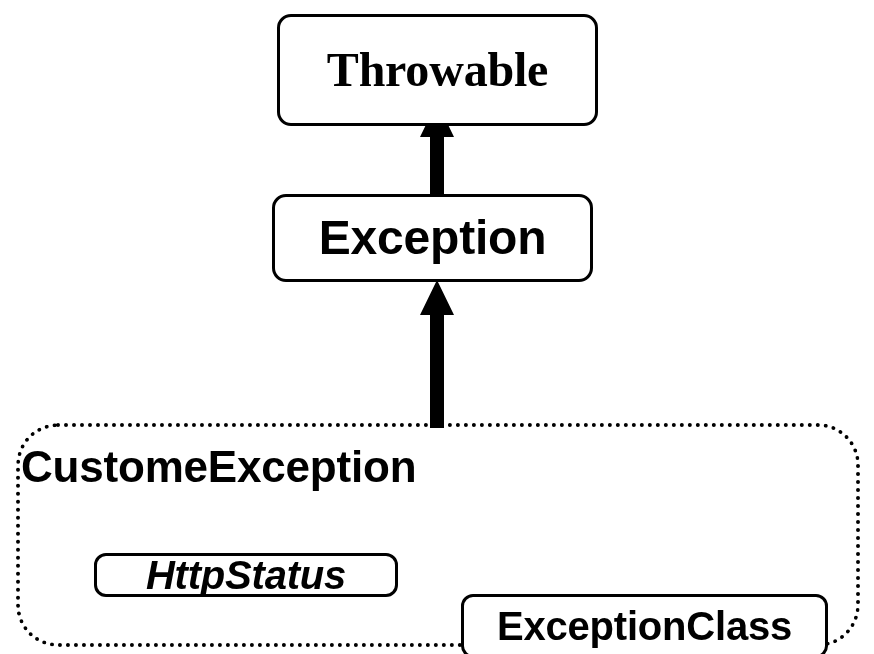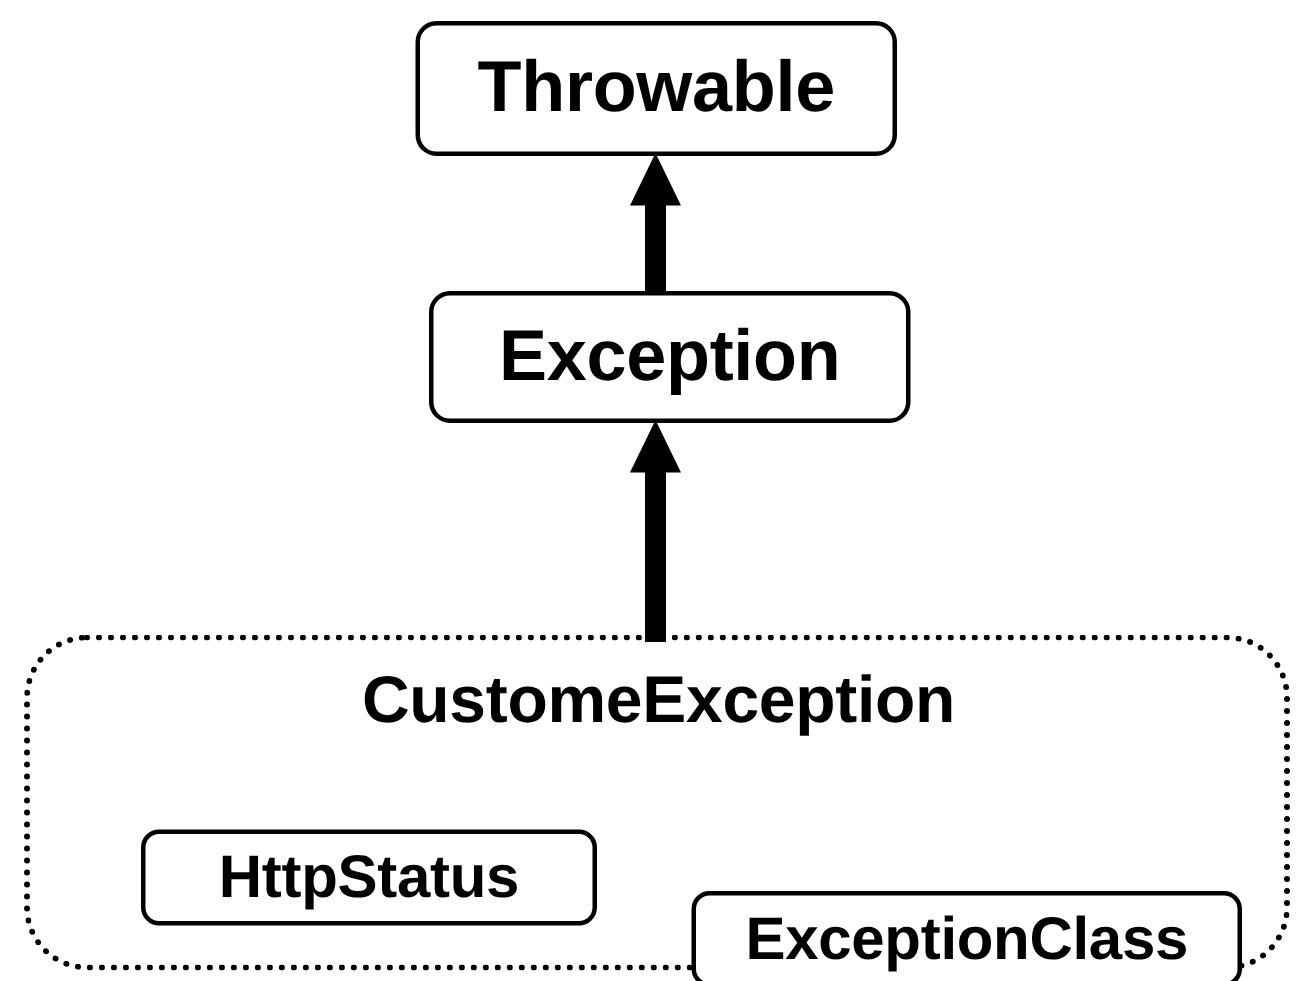--- a/index.html
+++ b/index.html
@@ -40,26 +40,27 @@
     font-weight: bold;
     line-height: 1;
     white-space: nowrap;
     letter-spacing: -0.2px;
   }
 
   #box-throwable {
     left: 277px;
     top: 14px;
     width: 321px;
-    height: 90px;
+    height: 112px;
+    font-family: Liberation Serif, serif;
   }
   #box-throwable .box-label { font-size: 48px; }
 
   #box-exception {
-    left: 286px;
+    left: 272px;
     top: 194px;
     width: 321px;
     height: 88px;
   }
   #box-exception .box-label { font-size: 48px; }
 
   
   #group-customexception {
     position: absolute;
     box-sizing: border-box;
@@ -71,21 +72,21 @@
     border-radius: 42px;
     background: transparent;
     z-index: 2;
   }
 
   #group-title {
     position: absolute;
     left: 0;
     top: 18px;
     width: 100%;
-    text-align: center;
+    text-align: left;
     font-size: 44px;
     font-weight: bold;
     line-height: 1;
     white-space: nowrap;
     letter-spacing: -0.2px;
     
     transform: translateX(1px);
   }
 
   
@@ -104,21 +105,22 @@
     font-weight: bold;
     line-height: 1;
     white-space: nowrap;
     letter-spacing: -0.2px;
   }
 
   #box-httpstatus {
     left: 74px;   
     top: 126px;   
     width: 304px;
-    height: 64px;
+    height: 44px;
+    font-style: italic;
   }
 
   #box-exceptionclass {
     left: 441px;  
     top: 126px;
     width: 367px;
     height: 64px;
     margin-top: 41px;
   }
 

